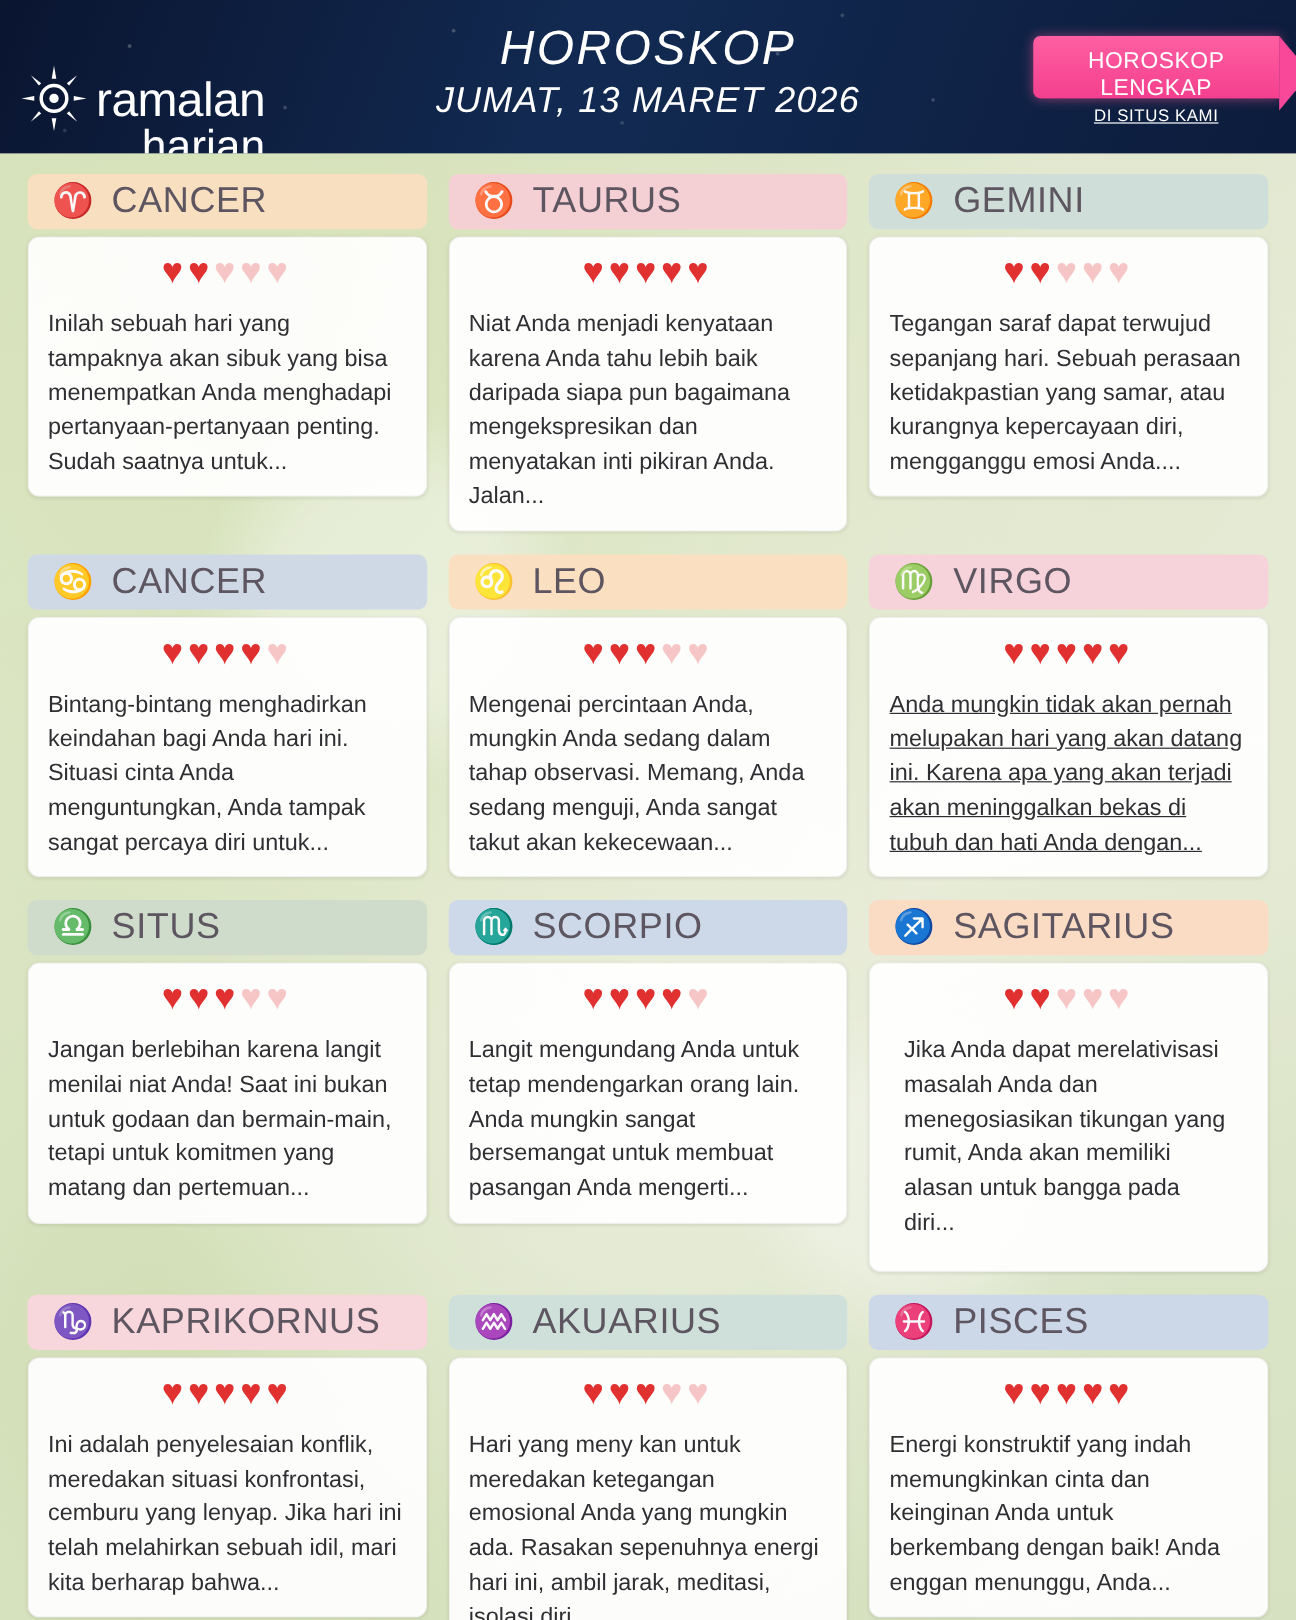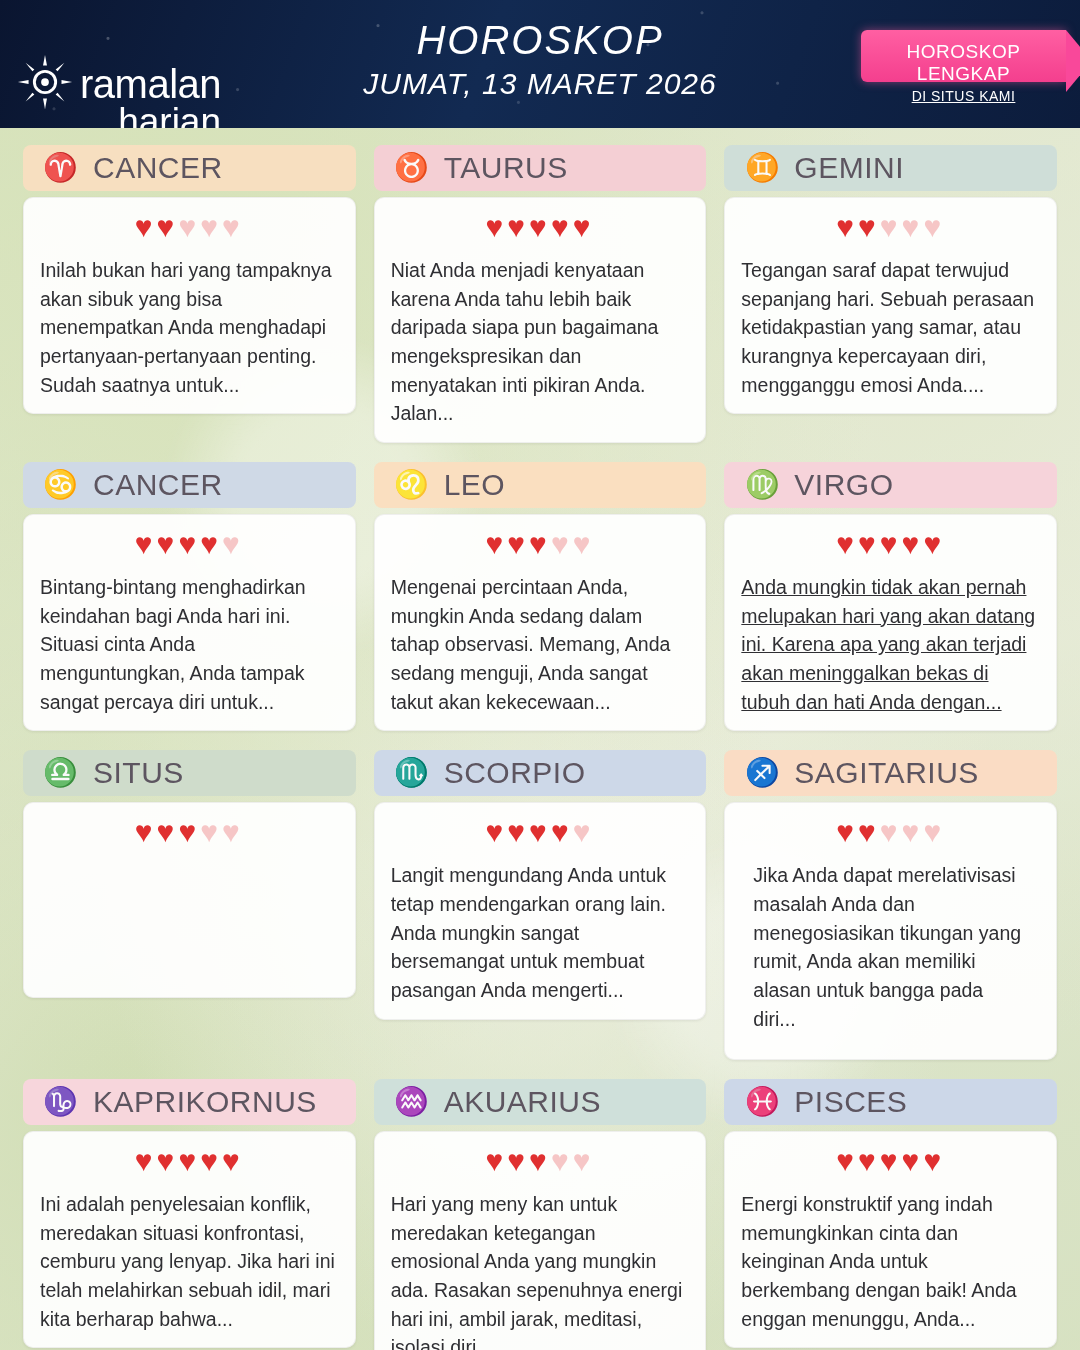--- a/index.html
+++ b/index.html
@@ -199,21 +199,21 @@
 <div class="page-bg"></div>
 
 <div class="grid" id="sign-grid">
     <div class="cell">
       <div class="sign-header" style="background: rgb(247, 223, 192);">
         <span class="sign-icon">♈</span>
         <span class="sign-name">CANCER</span>
       </div>
       <div class="card">
         <div class="hearts"><span class="heart-on">♥</span><span class="heart-on">♥</span><span class="heart-off">♥</span><span class="heart-off">♥</span><span class="heart-off">♥</span></div>
-        <p class="card-text" style="margin: 0px;">Inilah bukan hari yang tampaknya akan sibuk yang bisa menempatkan Anda menghadapi pertanyaan-pertanyaan penting. Sudah saatnya untuk...</p>
+        <p class="card-text" style="margin: 0px;">Inilah sebuah hari yang tampaknya akan sibuk yang bisa menempatkan Anda menghadapi pertanyaan-pertanyaan penting. Sudah saatnya untuk...</p>
       </div>
     </div>
     <div class="cell">
       <div class="sign-header" style="background: rgb(244, 207, 212);">
         <span class="sign-icon">♉</span>
         <span class="sign-name">TAURUS</span>
       </div>
       <div class="card">
         <div class="hearts"><span class="heart-on">♥</span><span class="heart-on">♥</span><span class="heart-on">♥</span><span class="heart-on">♥</span><span class="heart-on">♥</span></div>
         <p class="card-text" style="margin: 0px;">Niat Anda menjadi kenyataan karena Anda tahu lebih baik daripada siapa pun bagaimana mengekspresikan dan menyatakan inti pikiran Anda. Jalan...</p>
@@ -259,20 +259,21 @@
         <p class="card-text" style="margin: 0px; text-decoration: underline;">Anda mungkin tidak akan pernah melupakan hari yang akan datang ini. Karena apa yang akan terjadi akan meninggalkan bekas di tubuh dan hati Anda dengan...</p>
       </div>
     </div>
     <div class="cell">
       <div class="sign-header" style="background: rgb(207, 220, 203);">
         <span class="sign-icon">♎</span>
         <span class="sign-name">SITUS</span>
       </div>
       <div class="card">
         <div class="hearts"><span class="heart-on">♥</span><span class="heart-on">♥</span><span class="heart-on">♥</span><span class="heart-off">♥</span><span class="heart-off">♥</span></div>
+        <p class="card-text" style="margin: 0px;">Jangan berlebihan karena langit menilai niat Anda! Saat ini bukan untuk godaan dan bermain-main, tetapi untuk komitmen yang matang dan pertemuan...</p>
       </div>
     </div>
     <div class="cell">
       <div class="sign-header" style="background: rgb(205, 216, 232);">
         <span class="sign-icon">♏</span>
         <span class="sign-name">SCORPIO</span>
       </div>
       <div class="card">
         <div class="hearts"><span class="heart-on">♥</span><span class="heart-on">♥</span><span class="heart-on">♥</span><span class="heart-on">♥</span><span class="heart-off">♥</span></div>
         <p class="card-text" style="margin: 0px;">Langit mengundang Anda untuk tetap mendengarkan orang lain. Anda mungkin sangat bersemangat untuk membuat pasangan Anda mengerti...</p>

